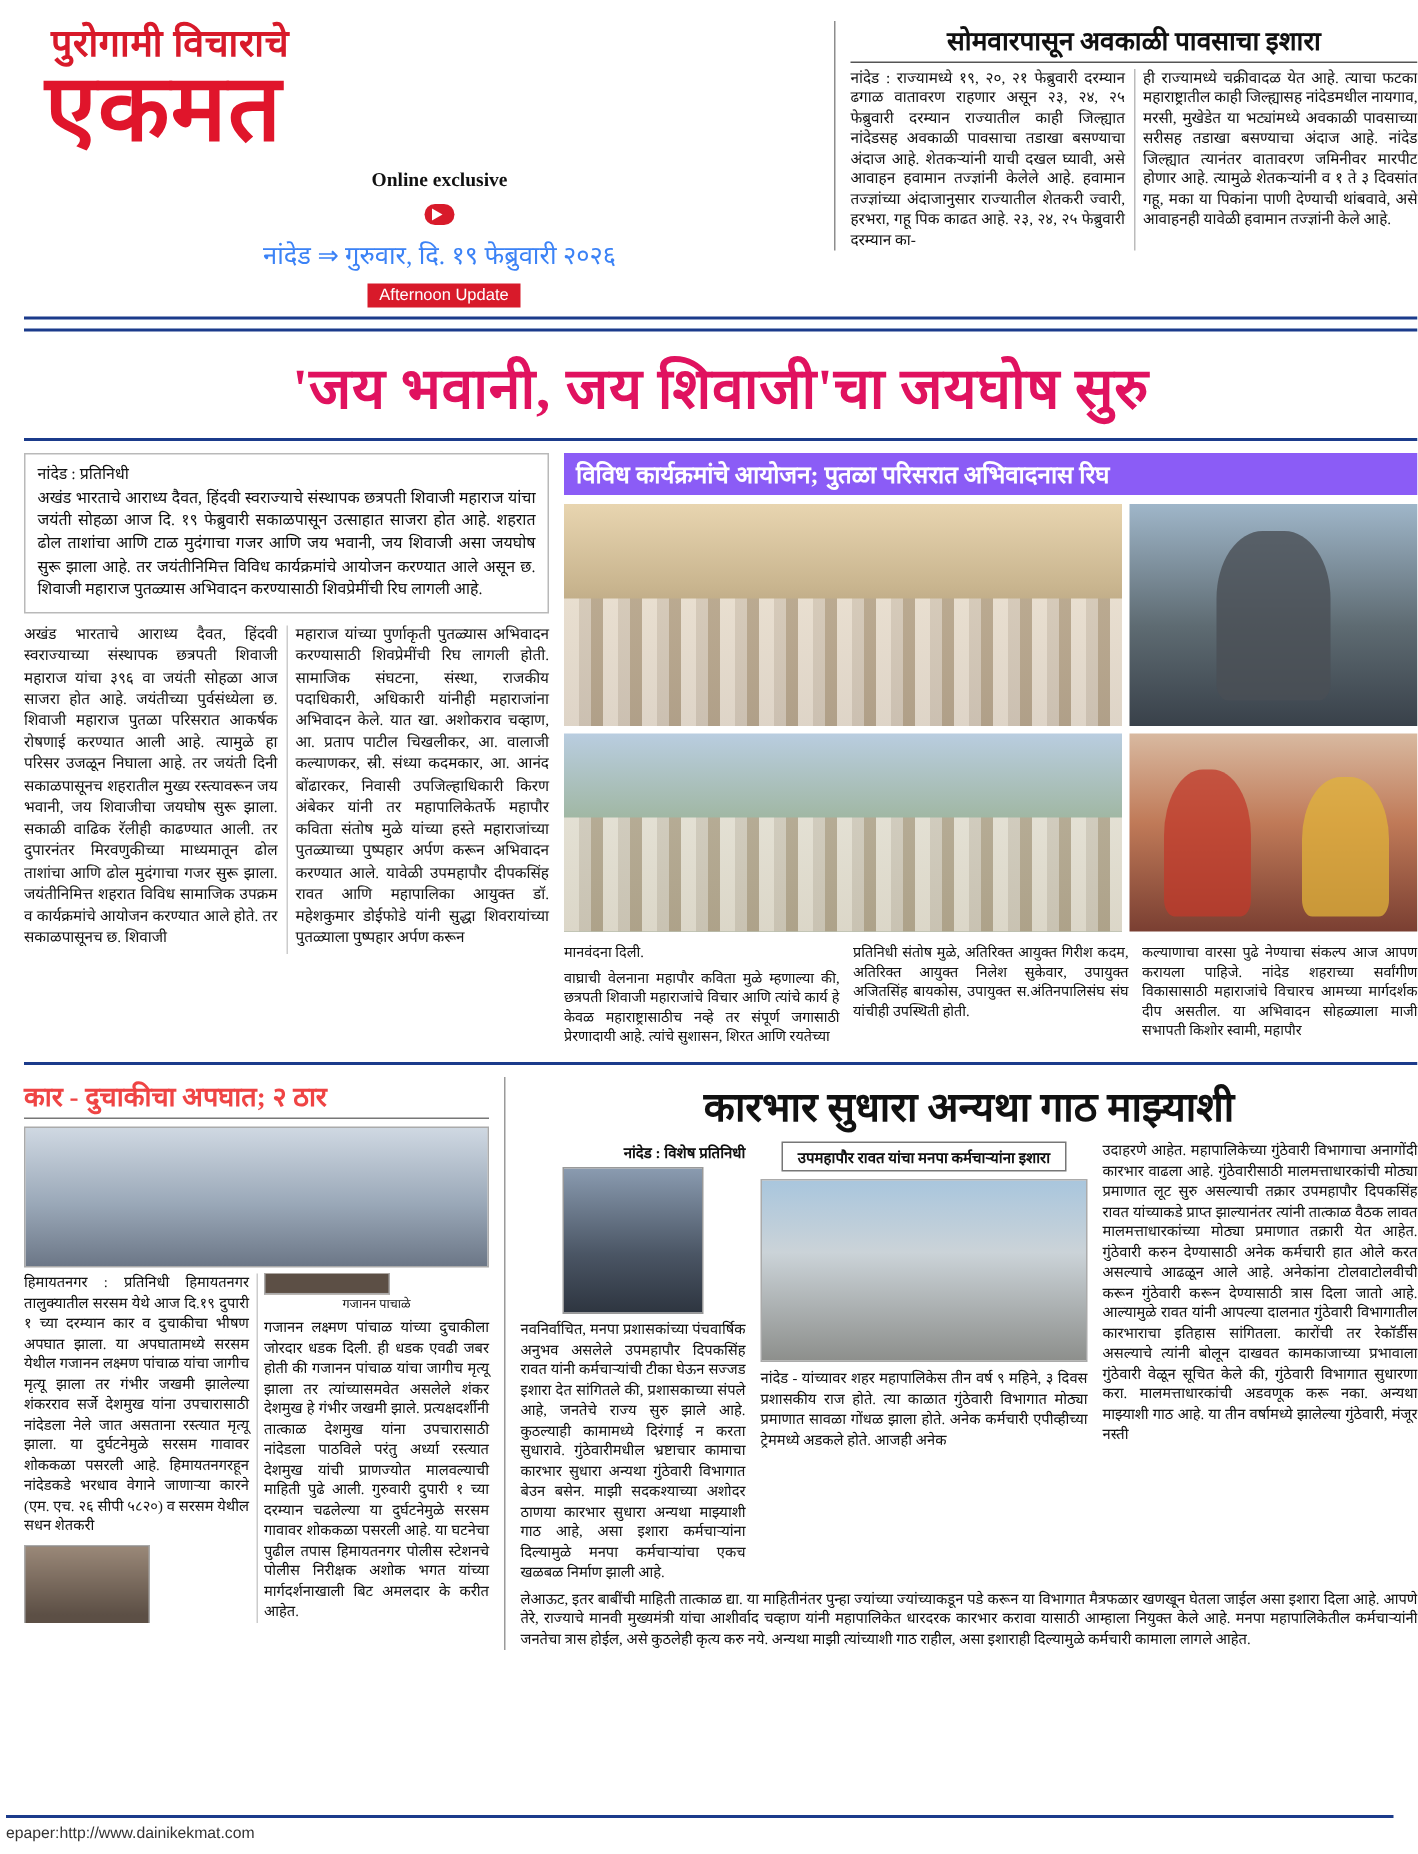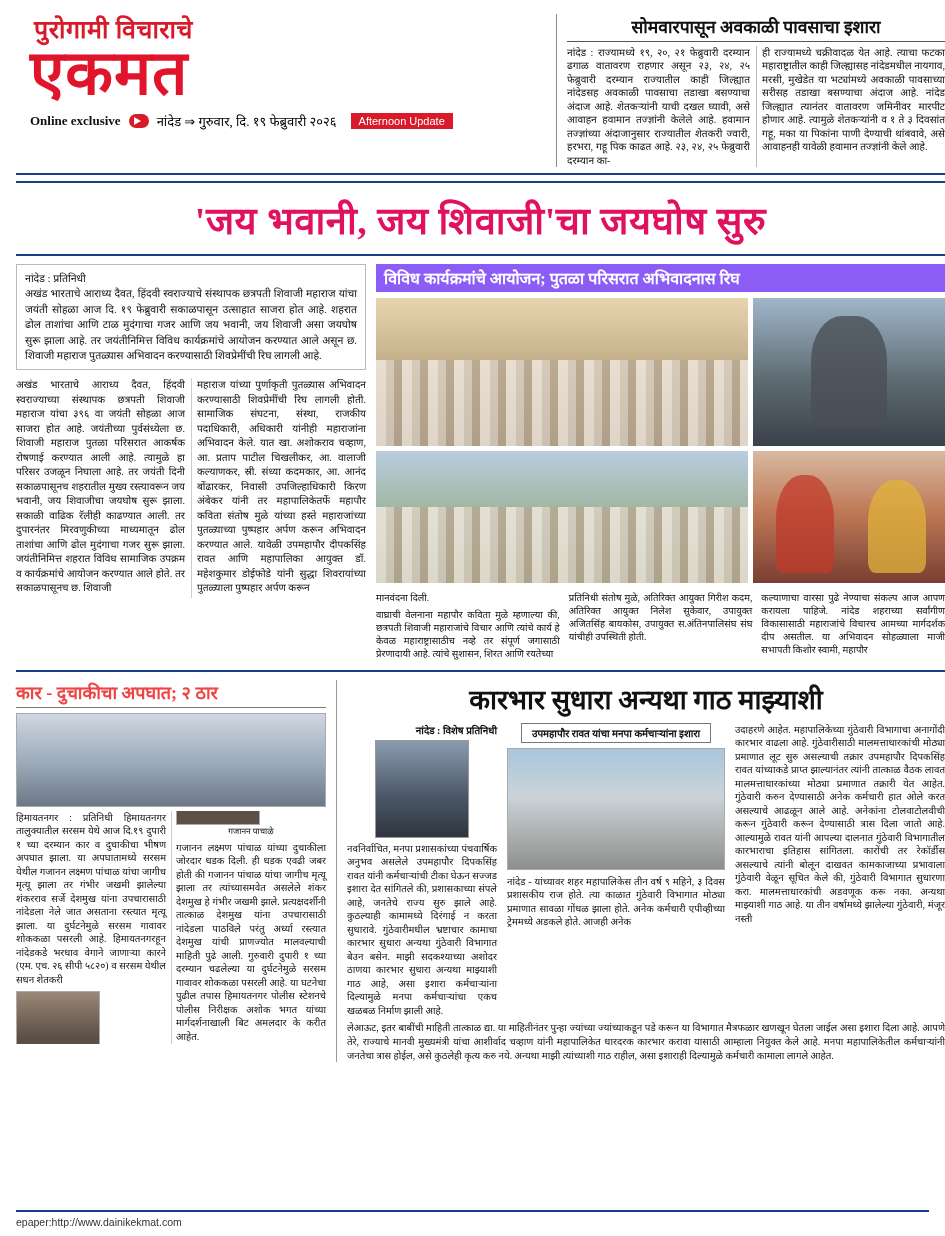--- a/index.html
+++ b/index.html
@@ -40,31 +40,32 @@
     line-height:.95;
     margin:0 0 0 14px;
     letter-spacing:1px;
   }
   .mast-strip{
     display:flex;
     align-items:center;
     gap:8px;
     margin:10px 0 0 14px;
     font-size:12.5px;
+    flex-direction:column;
   }
   .mast-strip .online{font-weight:bold;color:#111;font-size:13px;}
   .arrow-badge{
     display:inline-block;width:20px;height:14px;border-radius:7px;
     background:#d81a2a;position:relative;
   }
   .arrow-badge:after{
     content:"";position:absolute;left:5px;top:3px;
     border-left:7px solid #fff;border-top:4px solid transparent;border-bottom:4px solid transparent;
   }
-  .mast-date{color:#000000;font-size:13px;}
+  .mast-date{color:#3b82f6;font-size:17px;}
   .upd-badge{
     background:#d81a2a;color:#fff;font-family:"Liberation Sans",sans-serif;
     font-size:11px;padding:2px 8px;margin-left:6px;
   }
   .mast-right{
     flex:1;
     border-left:1px solid #8d8d8d;
     padding-left:10px;
   }
   .mr-head{
@@ -145,21 +146,21 @@
   .br-c3{width:210px;}
   .small{font-size:9.8px;line-height:1.38;text-align:justify;}
   .byline{font-size:10px;font-weight:bold;text-align:right;margin-bottom:3px;}
   .portrait{width:92px;height:96px;background:linear-gradient(180deg,#8a9bb0 0%,#4a5564 60%,#2e3540 100%);margin:0 auto 4px auto;border:1px solid #999;}
   .car-ph{height:92px;background:linear-gradient(180deg,#cfd8e2 0%,#9aa8b8 55%,#6c7787 100%);border:1px solid #aaa;}
   .face-ph{height:64px;width:82px;background:linear-gradient(180deg,#9a8878 0%,#5c4f45 70%);border:1px solid #aaa;margin-top:4px;}
   .face-cap{font-size:8.4px;text-align:center;line-height:1.2;margin-top:2px;}
   .bldg-ph{height:120px;background:linear-gradient(180deg,#a9c6dd 0%,#cbd3d8 40%,#8d8f8c 100%);border:1px solid #aaa;margin-bottom:5px;}
   
   .footer{
-    position:absolute;left:16px;right:16px;bottom:8px;
+    position:absolute;left:4px;right:16px;bottom:8px;
     border-top:2px solid #1b3b8b;padding-top:4px;
     font-family:"Liberation Sans",sans-serif;font-size:10.5px;color:#333;
   }
 </style>
 </head>
 <body>
 
 <div class="page">
 
   <div class="masthead">

